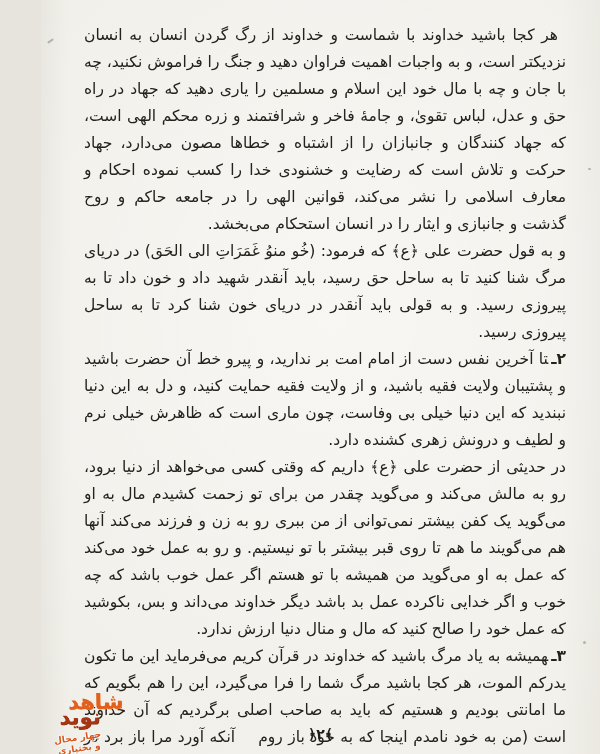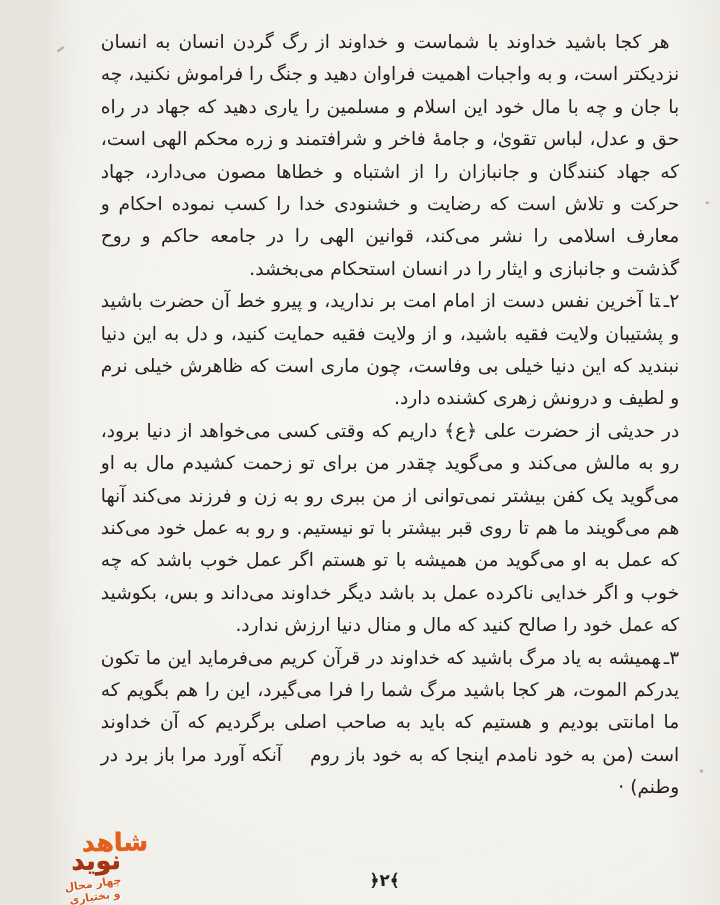--- a/index.html
+++ b/index.html
@@ -17,21 +17,21 @@
     margin-left: 41px;
   }
   .text-block{
     position:absolute;top:22px;right:34px;width:482px;
     direction:rtl;text-align:justify;text-justify:inter-word;
     font-size:15.5px;line-height:27px;color:#25221c;
     font-family:"DejaVu Sans",sans-serif;
   }
   .text-block p{margin:0;padding:0;text-align:justify;}
   .text-block p.indent{text-indent:8px;}
-  .marker{font-weight:normal;padding-left:3px;letter-spacing:-1px;}
+  .marker{font-weight:bold;padding-left:3px;letter-spacing:-1px;}
   .page-number{
     position:absolute;bottom:12px;left:0;right:0;text-align:center;
     font-size:14px;font-weight:bold;color:#1f1d18;
     font-family:"DejaVu Sans",sans-serif;
   }
   .watermark{
     position:absolute;left:2px;bottom:2px;width:90px;text-align:center;
     transform:rotate(-1deg);pointer-events:none;
   }
   .wm-title{font-weight:bold;line-height:0.85;}
@@ -50,20 +50,21 @@
   .speck2{right:9px;top:168px;width:3px;height:2px;}
   .speck3{right:14px;bottom:110px;width:3px;height:3px;border-radius:50%;}
 </style>
 </head>
 <body>
 
 <div class="scan">
 
   <div class="text-block">
     <p class="indent"><span>هر کجا باشید خداوند با شماست و خداوند از رگ گردن انسان به انسان نزدیکتر است، و به واجبات اهمیت فراوان دهید و جنگ را فراموش نکنید، چه با جان و چه با مال خود این اسلام و مسلمین را یاری دهید که جهاد در راه حق و عدل، لباس تقویٰ، و جامهٔ فاخر و شرافتمند و زره محکم الهی است، که جهاد کنندگان و جانبازان را از اشتباه و خطاها مصون می‌دارد، جهاد حرکت و تلاش است که رضایت و خشنودی خدا را کسب نموده احکام و معارف اسلامی را نشر می‌کند، قوانین الهی را در جامعه حاکم و روح گذشت و جانبازی و ایثار را در انسان استحکام می‌بخشد.</span></p>
+    <p><span>و به قول حضرت علی ﴿ع﴾ که فرمود: (خُو منوُ غَمَرَاتِ الی الحَق) در دریای مرگ شنا کنید تا به ساحل حق رسید، باید آنقدر شهید داد و خون داد تا به پیروزی رسید. و به قولی باید آنقدر در دریای خون شنا کرد تا به ساحل پیروزی رسید.</span></p>
     <p><b class="marker">۲ـ</b><span>تا آخرین نفس دست از امام امت بر ندارید، و پیرو خط آن حضرت باشید و پشتیبان ولایت فقیه باشید، و از ولایت فقیه حمایت کنید، و دل به این دنیا نبندید که این دنیا خیلی بی وفاست، چون ماری است که ظاهرش خیلی نرم و لطیف و درونش زهری کشنده دارد.</span></p>
     <p><span>در حدیثی از حضرت علی ﴿ع﴾ داریم که وقتی کسی می‌خواهد از دنیا برود، رو به مالش می‌کند و می‌گوید چقدر من برای تو زحمت کشیدم مال به او می‌گوید یک کفن بیشتر نمی‌توانی از من ببری رو به زن و فرزند می‌کند آنها هم می‌گویند ما هم تا روی قبر بیشتر با تو نیستیم. و رو به عمل خود می‌کند که عمل به او می‌گوید من همیشه با تو هستم اگر عمل خوب باشد که چه خوب و اگر خدایی ناکرده عمل بد باشد دیگر خداوند می‌داند و بس، بکوشید که عمل خود را صالح کنید که مال و منال دنیا ارزش ندارد.</span></p>
     <p><b class="marker">۳ـ</b><span>همیشه به یاد مرگ باشید که خداوند در قرآن کریم می‌فرماید این ما تکون یدرکم الموت، هر کجا باشید مرگ شما را فرا می‌گیرد، این را هم بگویم که ما امانتی بودیم و هستیم که باید به صاحب اصلی برگردیم که آن خداوند است (من به خود نامدم اینجا که به خود باز روم  آنکه آورد مرا باز برد در وطنم) ·</span></p>
   </div>
 
   <div class="page-number">﴾۲﴿</div>
 
   <div class="watermark">
     <div class="wm-title">
       <span class="wm-top">شاهد</span>

